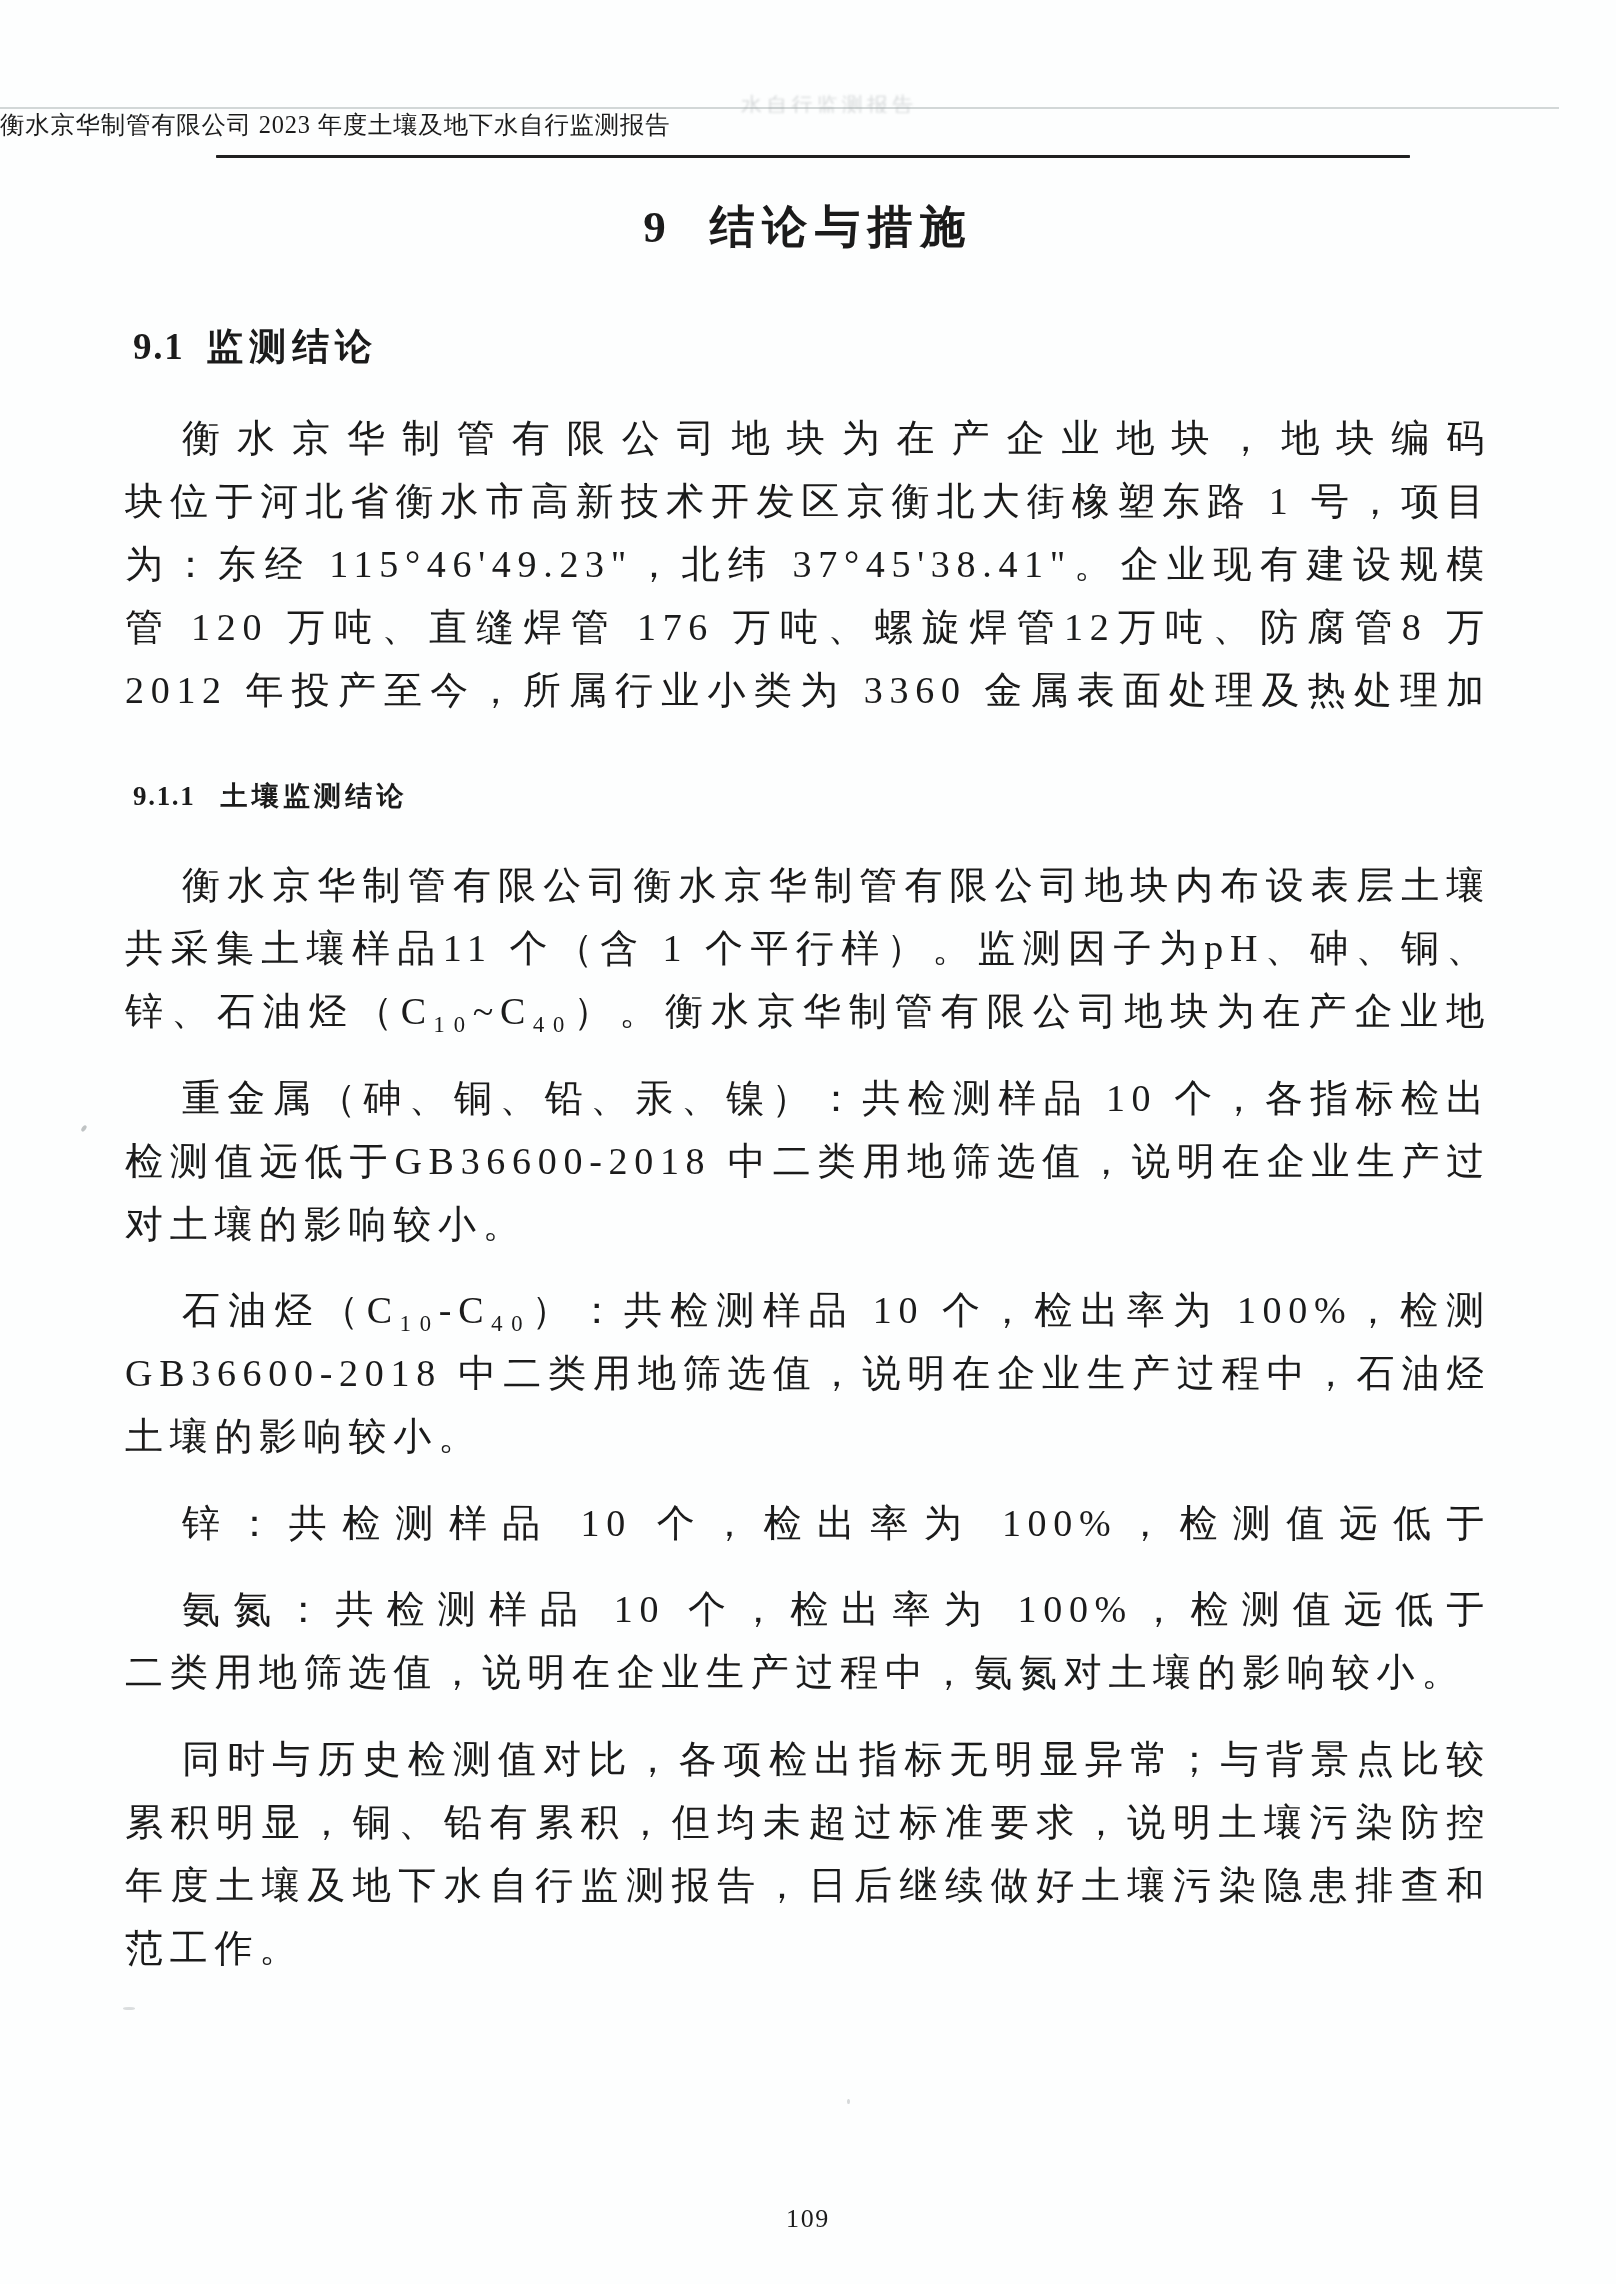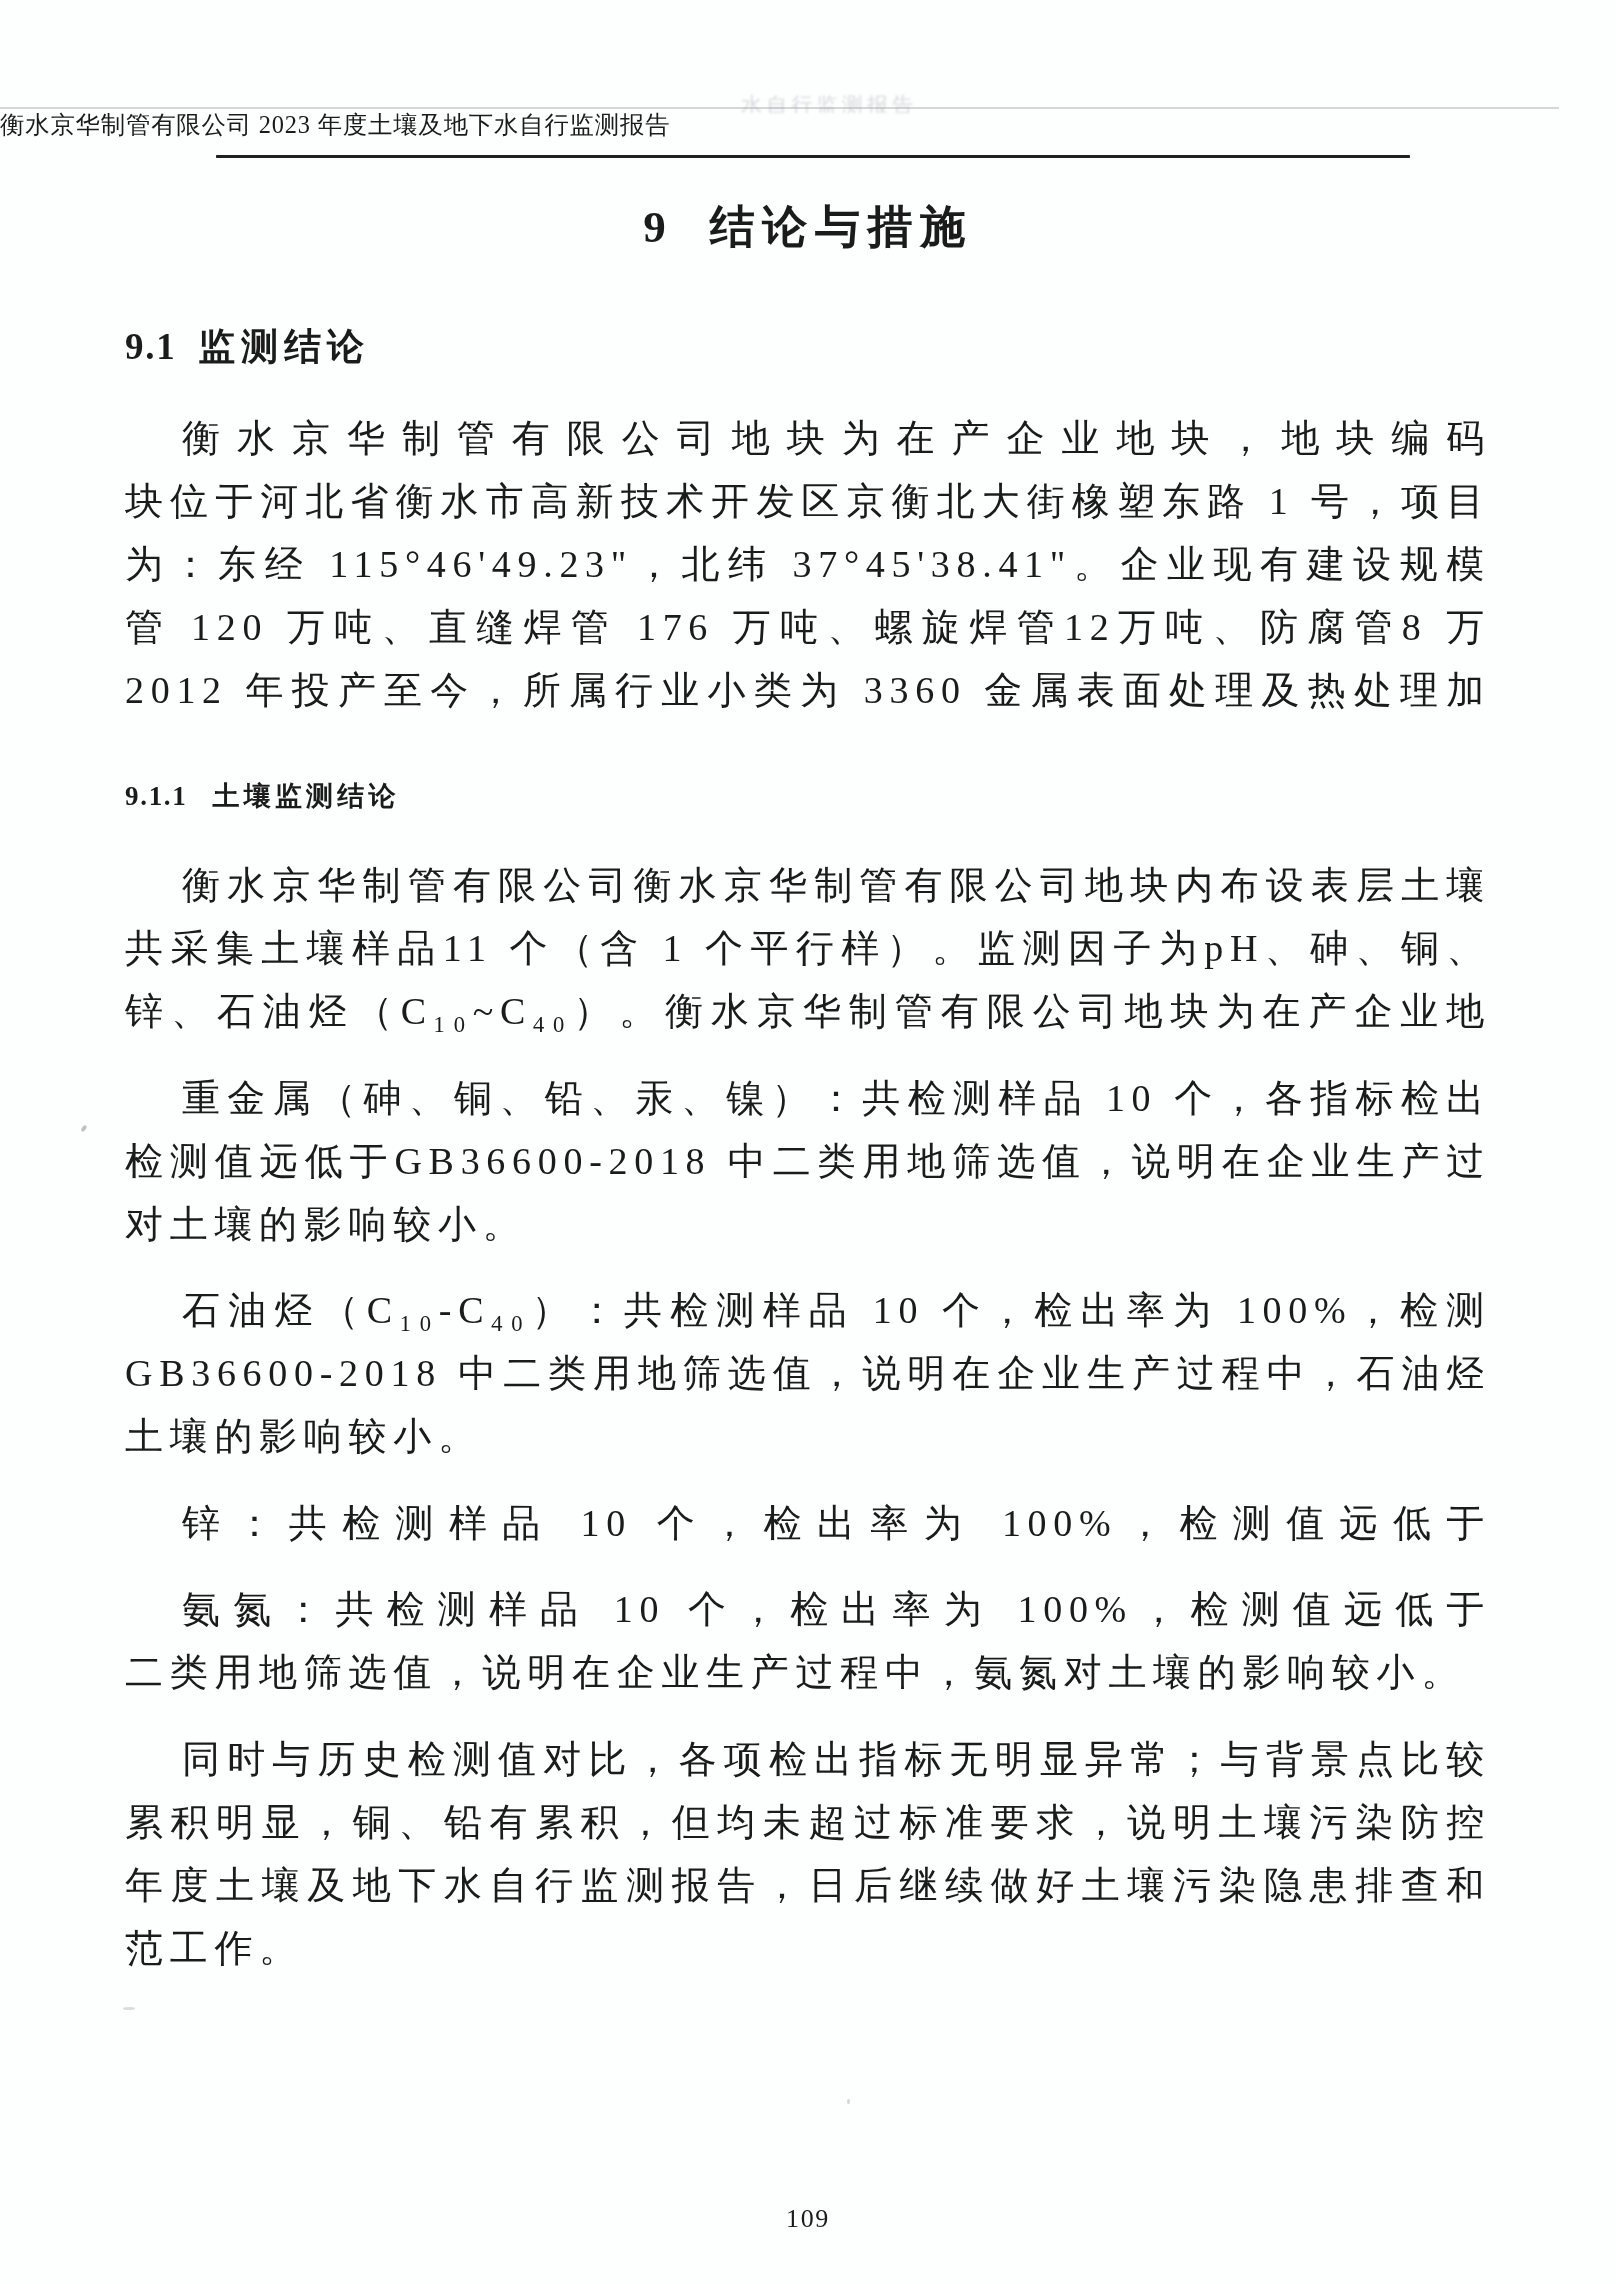--- a/index.html
+++ b/index.html
@@ -31,21 +31,21 @@
     background:#202020;border-radius:0.8px;
   }
   
   .content{padding:205px 125px 0 125px;}
   .chapter-title{
     display:flex;justify-content:center;align-items:baseline;gap:44px;
     font-size:45px;font-weight:bold;line-height:1;margin:0;
   }
   .chapter-title .t{letter-spacing:7.6px;}
   .sec-h{
-    display:flex;align-items:baseline;margin:0;
+    display:flex;align-items:baseline;margin:8px;
     font-weight:bold;line-height:1;
   }
   .sec-h .num{letter-spacing:1.7px;}
   .h-91{font-size:37px;margin-top:78px;}
   .h-91 .num{margin-right:22px;}
   .h-91 .t{letter-spacing:5.9px;}
   .h-911{font-size:27px;margin-top:61px;}
   .h-911 .num{margin-right:25px;}
   .h-911 .t{letter-spacing:4.2px;}
   

